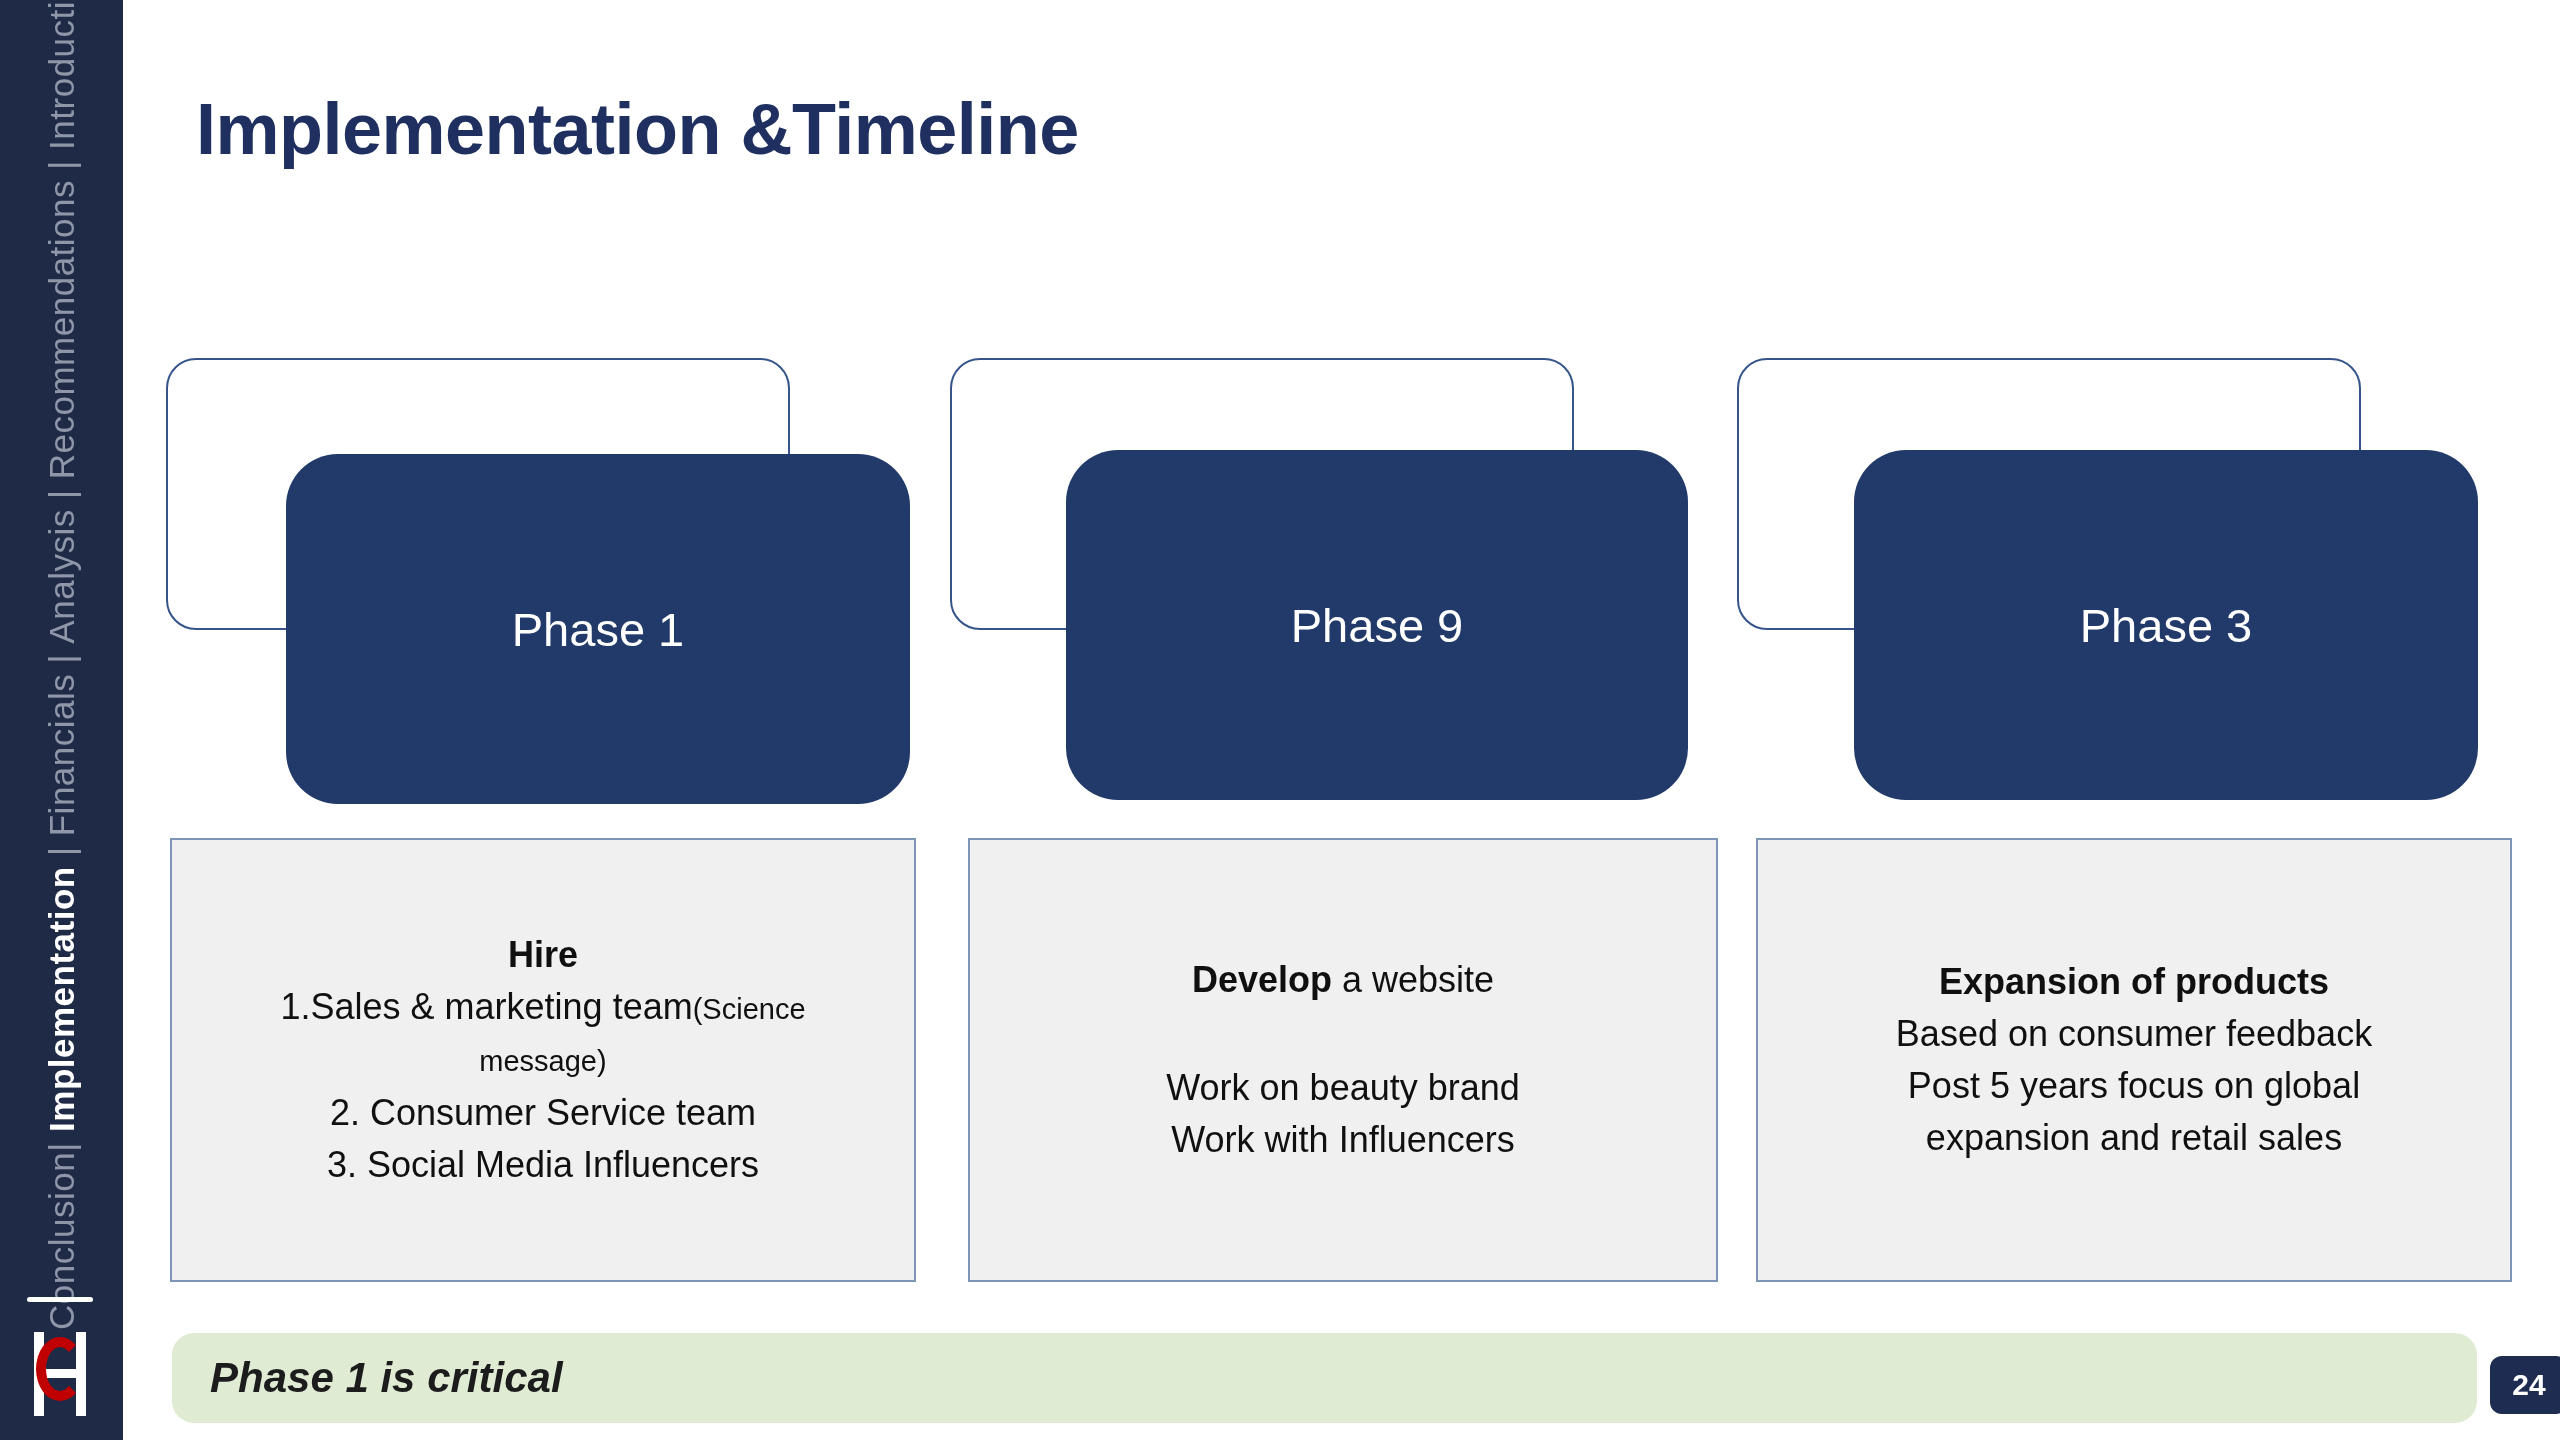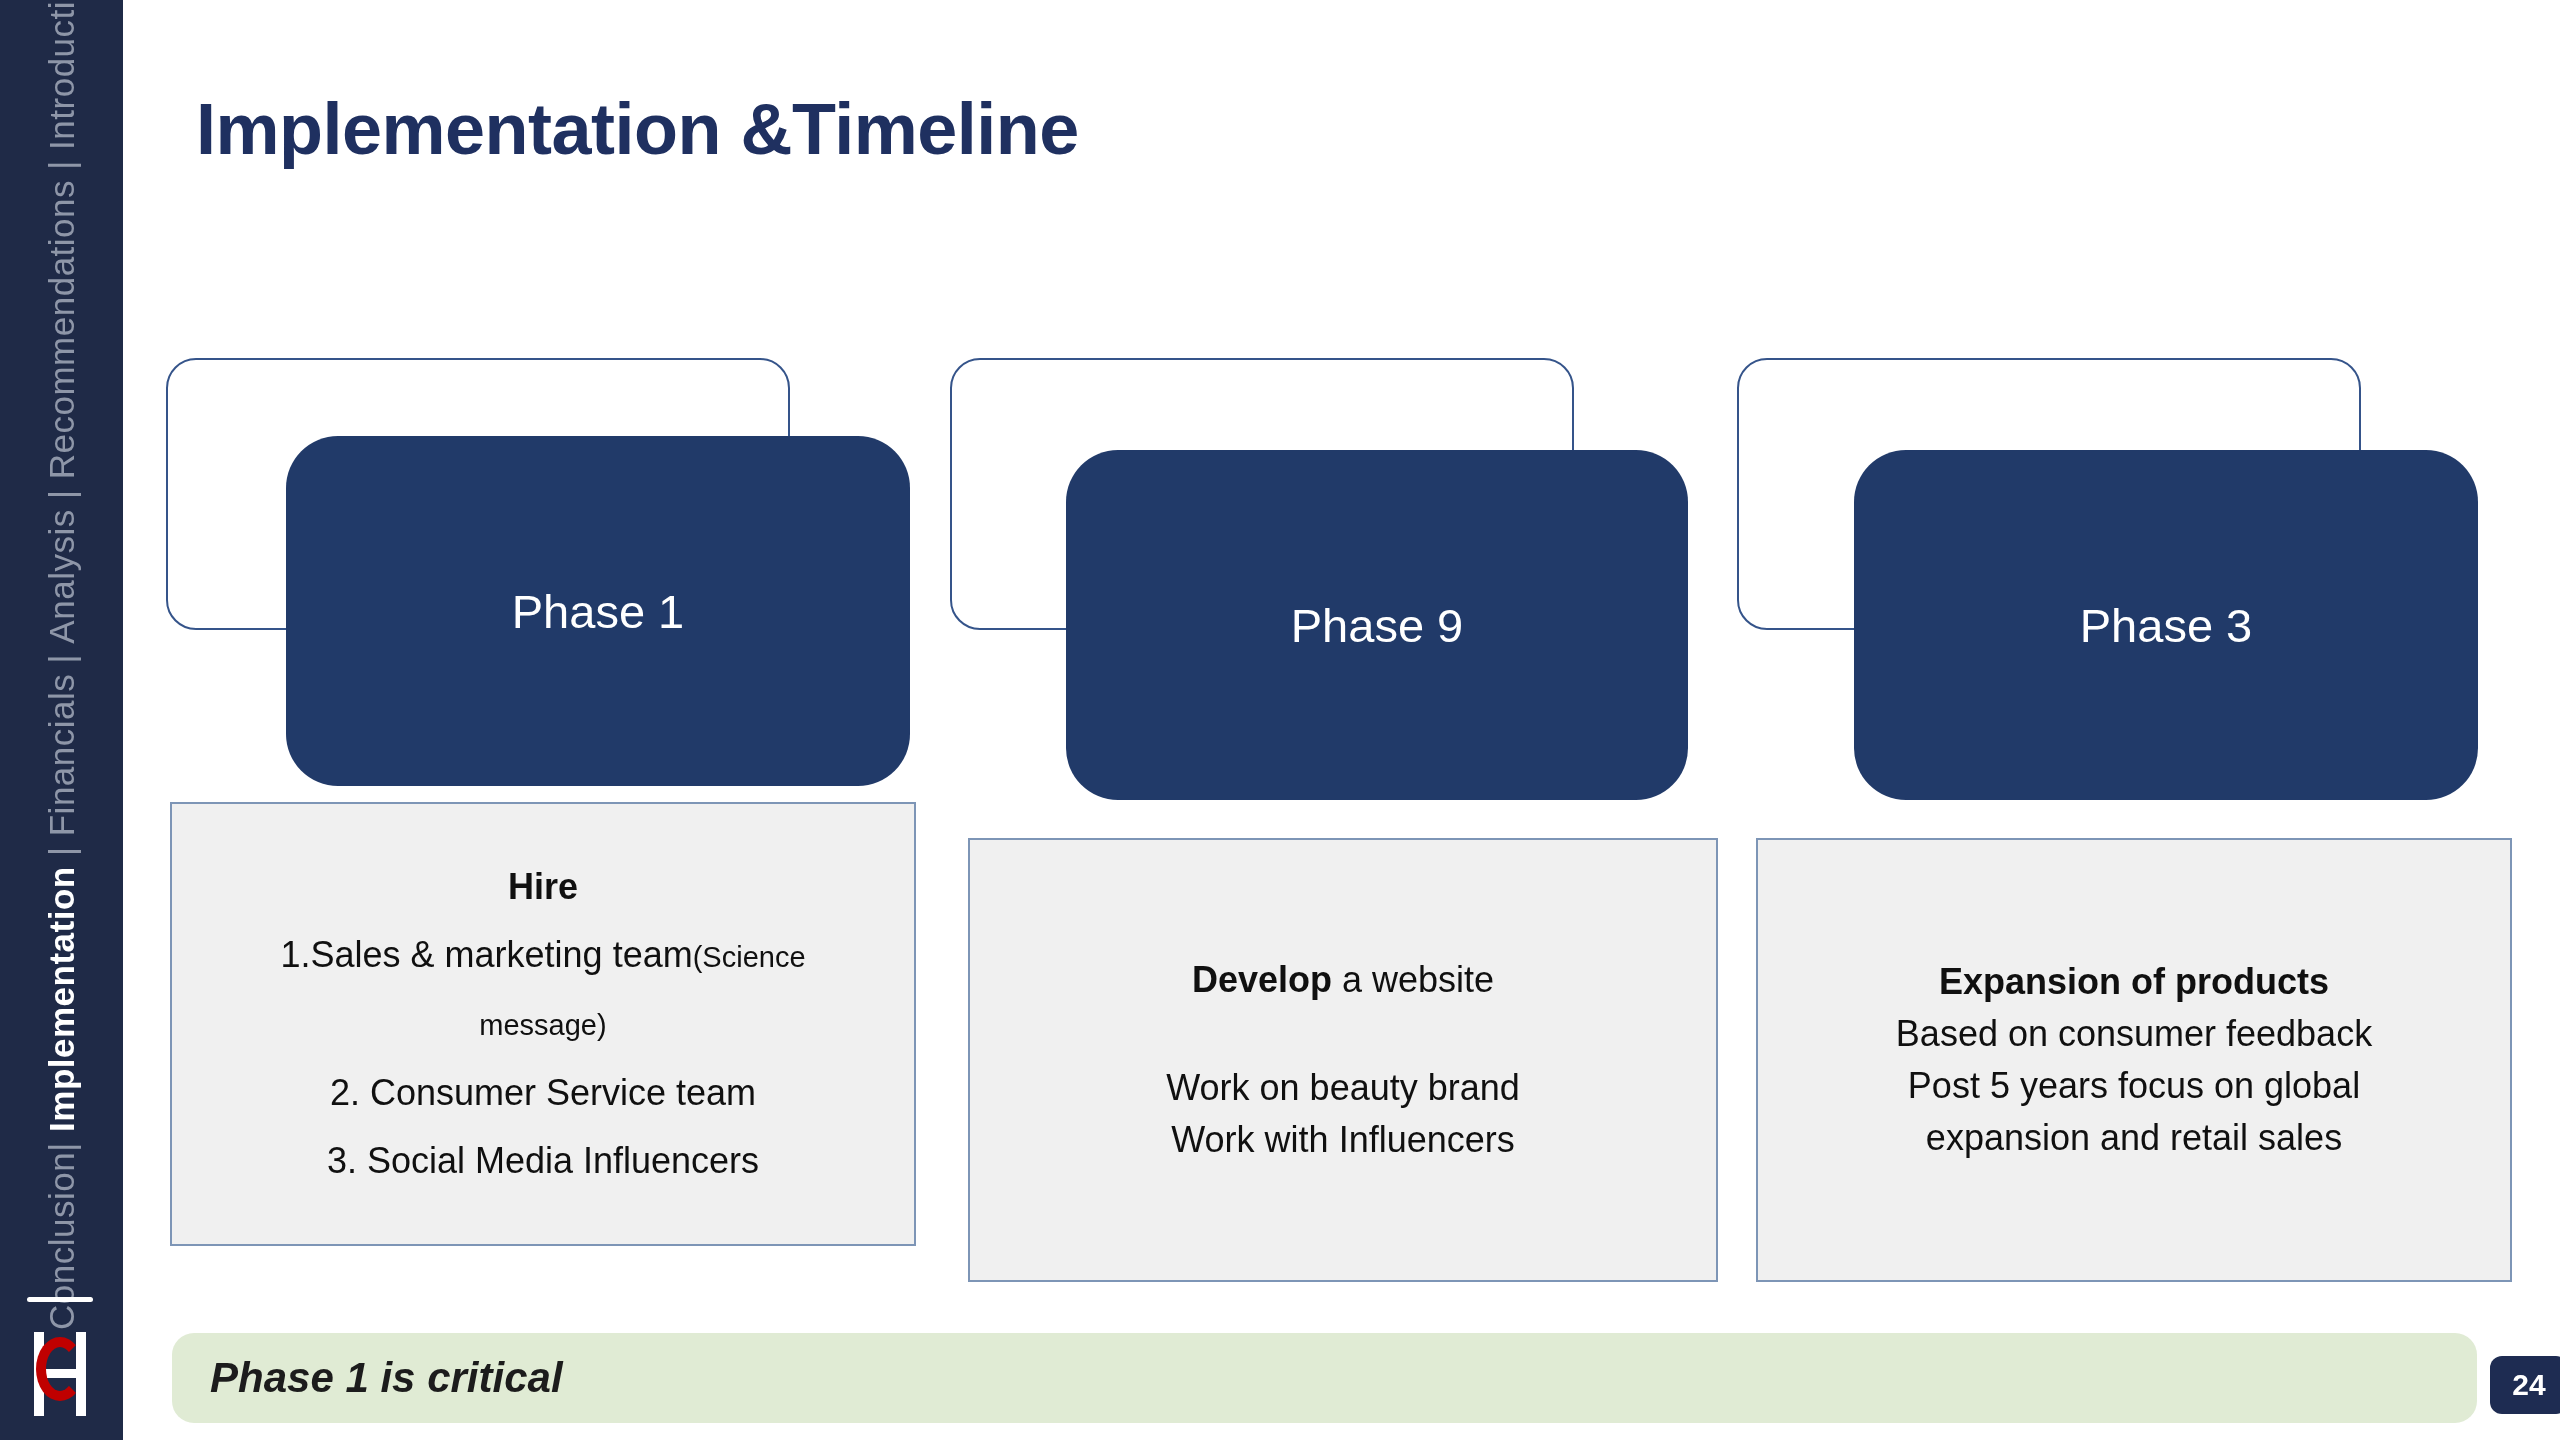--- a/index.html
+++ b/index.html
@@ -64,24 +64,24 @@
       <div class="bar left"></div>
       <div class="bar right"></div>
       <div class="crossbar"></div>
       <div class="red-c"></div>
     </div>
   </div>
 
   <div class="slide-title">Implementation &amp;Timeline</div>
 
   <div class="outline-box" style="left:166px;top:358px;"></div>
-  <div class="navy-card" style="left:286px;top:436px;">
+  <div class="navy-card" style="left:286px;top:454px;">
     <span>Phase 1</span>
   </div>
-  <div class="content-box" style="left:170px;top:802px;width:742px;gap:16px;">
+  <div class="content-box" style="left:170px;top:838px;width:742px;">
     <div class="b">Hire</div>
     <div><span>1.Sales &amp; marketing team</span><span class="small">(Science</span></div>
     <div class="small">message)</div>
     <div>2. Consumer Service team</div>
     <div>3. Social Media Influencers</div>
   </div>
 
   <div class="outline-box" style="left:950px;top:358px;"></div>
   <div class="navy-card" style="left:1066px;top:450px;width:622px;">
     <span>Phase 9</span>

